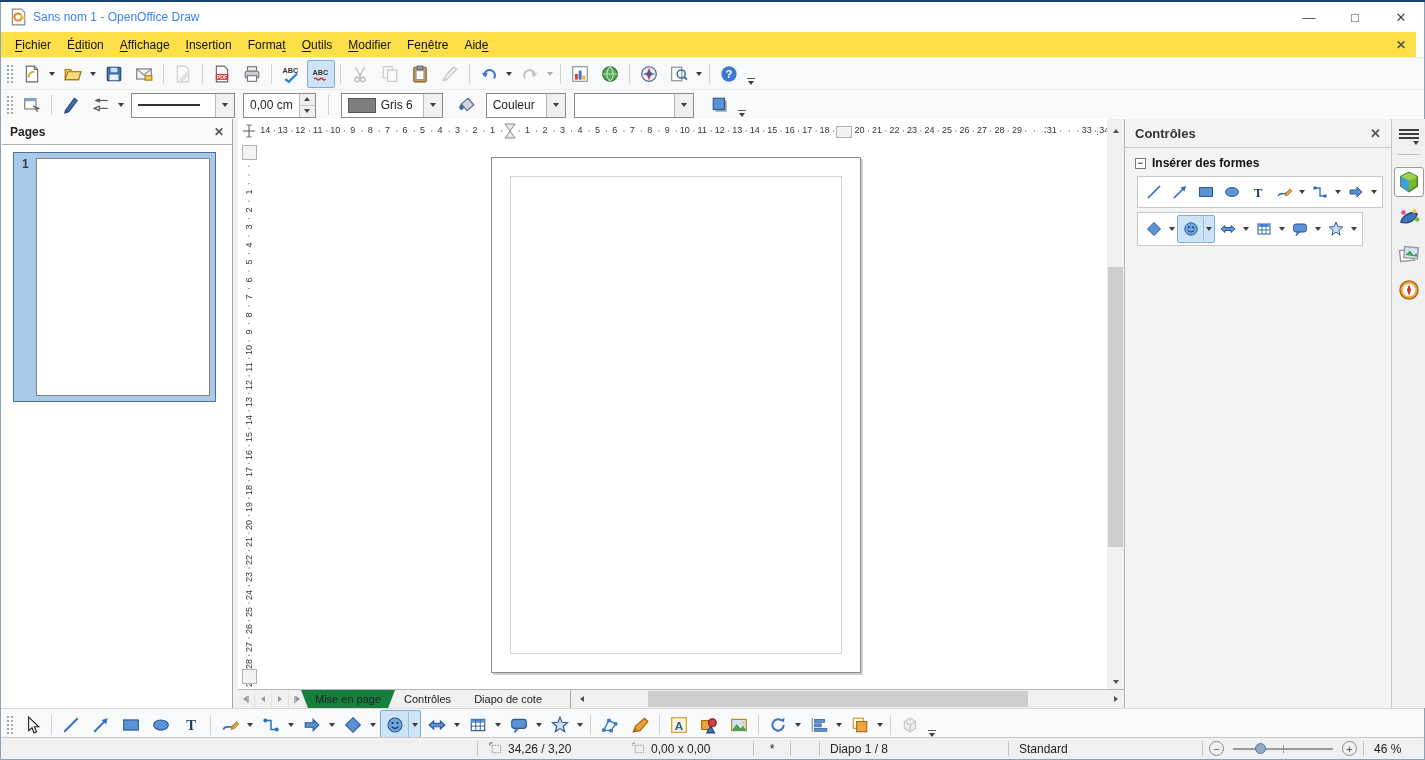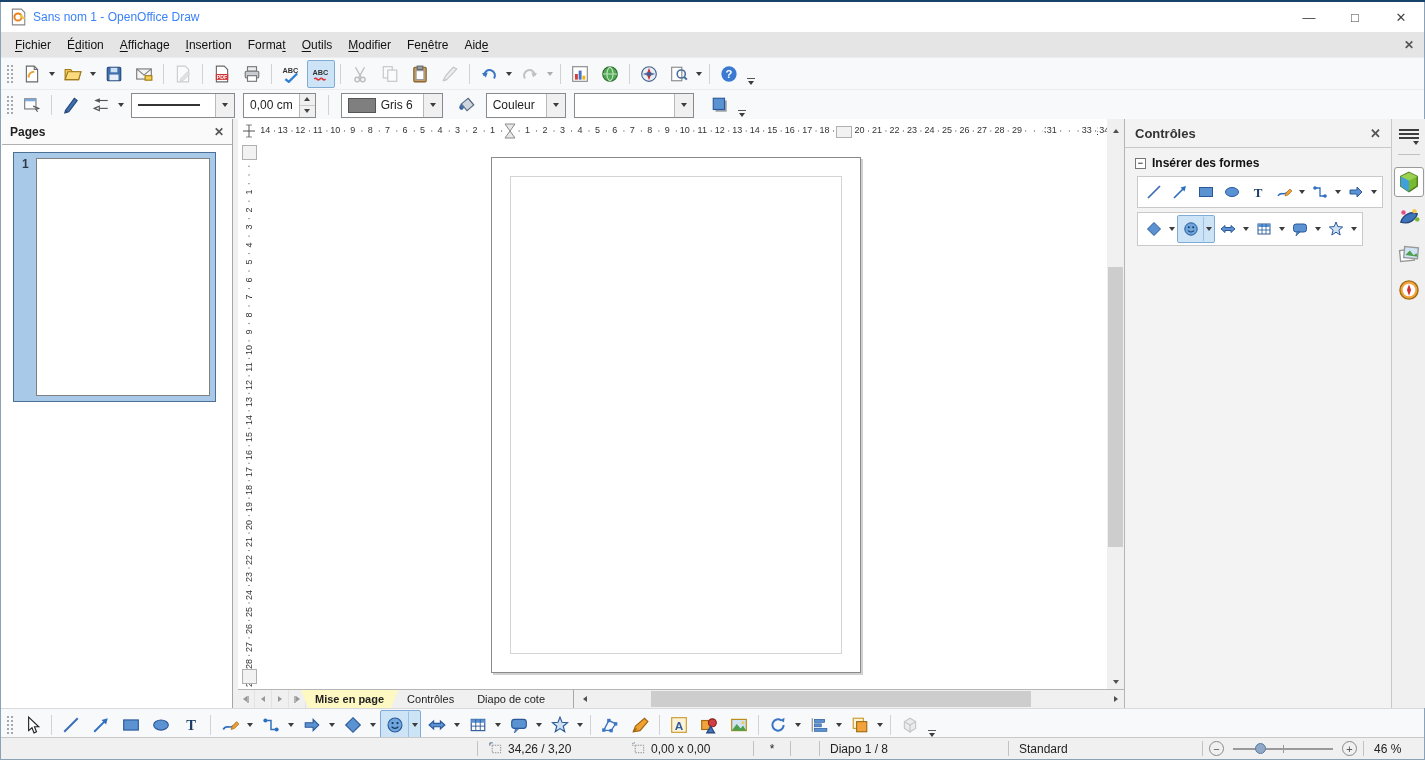--- a/index.html
+++ b/index.html
@@ -9,21 +9,21 @@
        box-shadow:inset 1px 0 #8aa2b8, inset -1px 0 #8aa2b8, inset 0 -1px #8aa2b8;}
   svg{display:block}
   .ic{width:18px;height:18px}
   .ic16{width:16px;height:16px}
   
   #titlebar{position:absolute;left:1px;top:0;right:1px;height:30px;background:#fff;display:flex;align-items:center}
   #title-text{color:#3b82f6;margin-left:6px}
   #winbtns{margin-left:auto;display:flex}
   .wbtn{width:46px;height:30px;display:flex;align-items:center;justify-content:center;color:#444;font-size:13px}
   
-  #menubar{position:absolute;left:1px;top:30px;right:1px;height:25px;background:#e5e5e5;display:flex;align-items:center;padding-left:6px}
+  #menubar{position:absolute;left:1px;top:30px;right:9px;height:25px;background:#fde047;display:flex;align-items:center;padding-left:6px}
   .mitem{padding:3px 8px;color:#111}
   .mitem u{text-underline-offset:2px}
   #menu-close{margin-left:auto;margin-right:10px;color:#555;font-size:12px;font-weight:bold}
   
   .toolbar{position:absolute;left:1px;right:1px;display:flex;align-items:center;background:#f8f9fa;border-top:1px solid #ececec}
   #toolbar1{top:55px;height:31px;border-bottom:1px solid #e3e3e3}
   #toolbar2{top:87px;height:30px;border-bottom:1px solid #b9b9b9}
   .grip{width:7px;height:20px;margin:0 4px 0 5px;background-image:radial-gradient(circle,#a8a8a8 1px,transparent 1.3px);background-size:4px 4px}
   .tbtn{height:26px;min-width:26px;display:flex;align-items:center;justify-content:center;border:1px solid transparent;border-radius:2px;margin:0 1px}
   .tbtn.active{background:#cde4f7;border-color:#7fabd6}
@@ -75,21 +75,21 @@
   #draw-page{position:absolute;left:231px;top:14px;width:368px;height:514px;background:#fff;border:1px solid #8a8a8a;box-shadow:2px 2px 0 rgba(0,0,0,.18)}
   #page-margin{position:absolute;left:18px;top:18px;right:18px;bottom:18px;border:1px solid #d4d4d4}
   
   #vscroll{position:absolute;right:0;top:0;bottom:18px;width:17px;background:#f0f0f0}
   .sarr{position:absolute;left:0;width:17px;height:17px;display:flex;align-items:center;justify-content:center;background:#f0f0f0}
   #vscroll .up{top:3px}#vscroll .down{bottom:0}
   #vthumb{position:absolute;left:1px;top:148px;width:15px;height:280px;background:#cdcdcd}
   #tabbar{position:absolute;left:0;right:0;bottom:0;height:18px;background:#f0f0f0;border-top:1px solid #b5b5b5;display:flex;align-items:stretch}
   .navbtn{width:16px;display:flex;align-items:center;justify-content:center;border-right:1px solid #d8d8d8;opacity:.55}
   .ptab{display:flex;align-items:center;padding:0 14px;font-size:11px;color:#222;clip-path:polygon(0 0,100% 0,calc(100% - 7px) 100%,7px 100%);margin-left:-5px;filter:drop-shadow(0 0 0.6px #888)}
-  .ptab.active{background:#fef9c3;font-weight:bold;z-index:2}
+  .ptab.active{background:#15803d;font-weight:normal;z-index:2}
   .ptab.inactive{background:#f0f0f0;z-index:1}
   .tabfill{width:12px}
   .tdiv{width:1px;background:#a8a8a8;margin:0 2px}
   #hscroll{flex:1;position:relative;background:#f0f0f0}
   #hscroll .left{left:0;top:0;height:18px}
   #hscroll .right{right:0;left:auto;top:0;height:18px}
   #hthumb{position:absolute;left:75px;top:1px;height:16px;width:380px;background:#cdcdcd}
   
   #props-panel{position:absolute;left:1123px;top:0;width:267px;bottom:0;background:#f3f3f3;border-left:1px solid #b5b5b5;box-sizing:border-box}
   #props-head{height:28px;display:flex;align-items:center;padding:0 10px;font-weight:bold;font-size:13px;color:#333;border-bottom:1px solid #c8c8c8}

